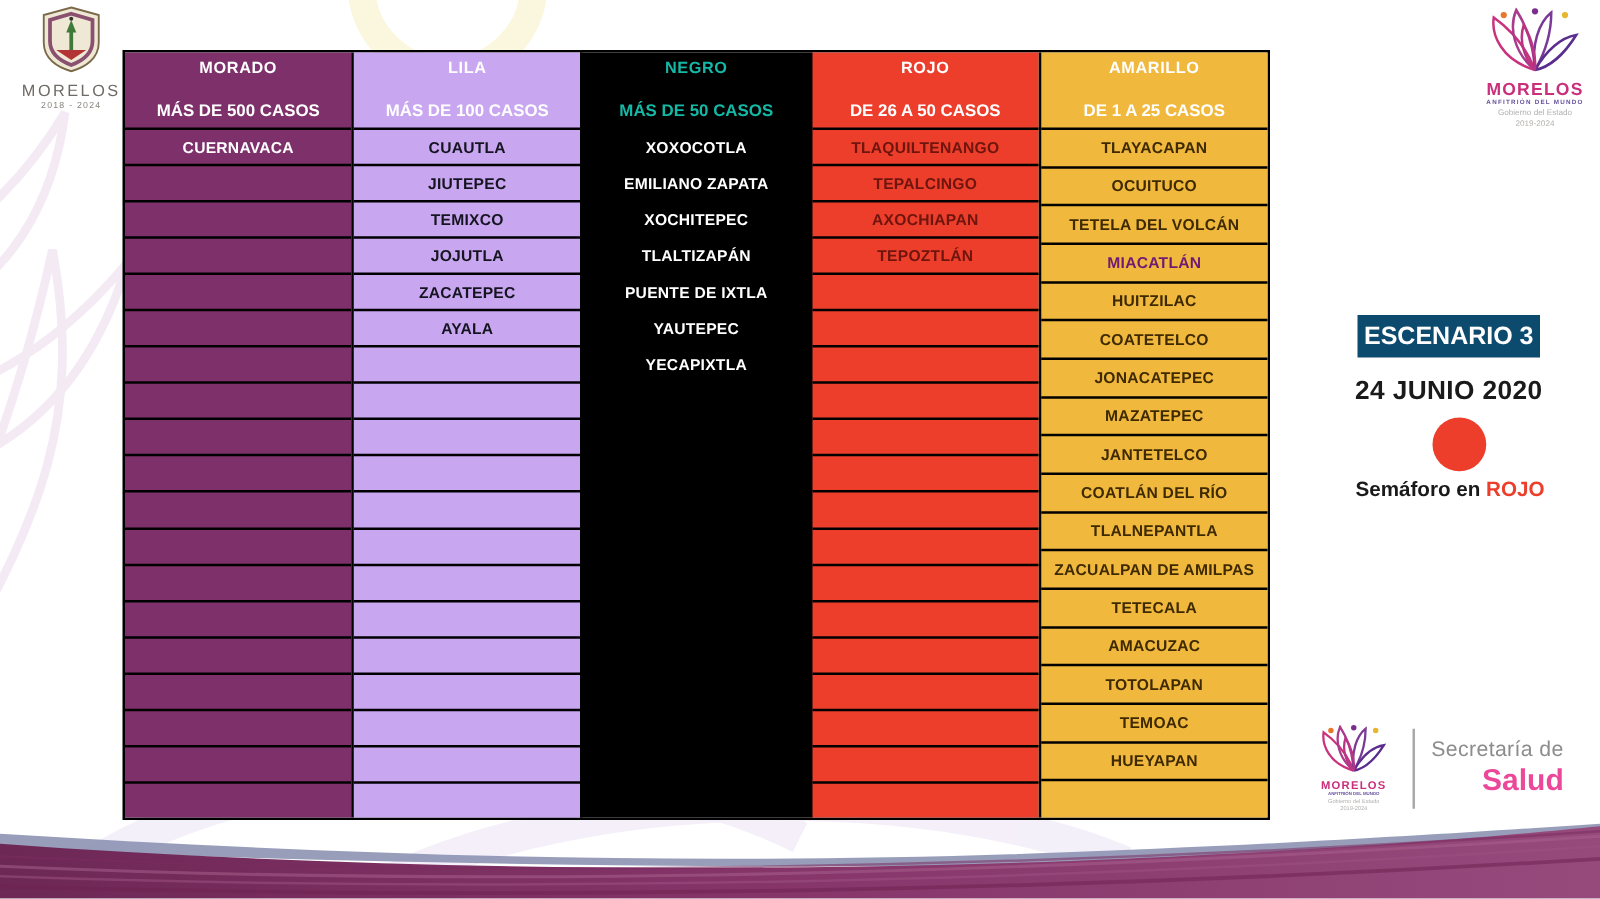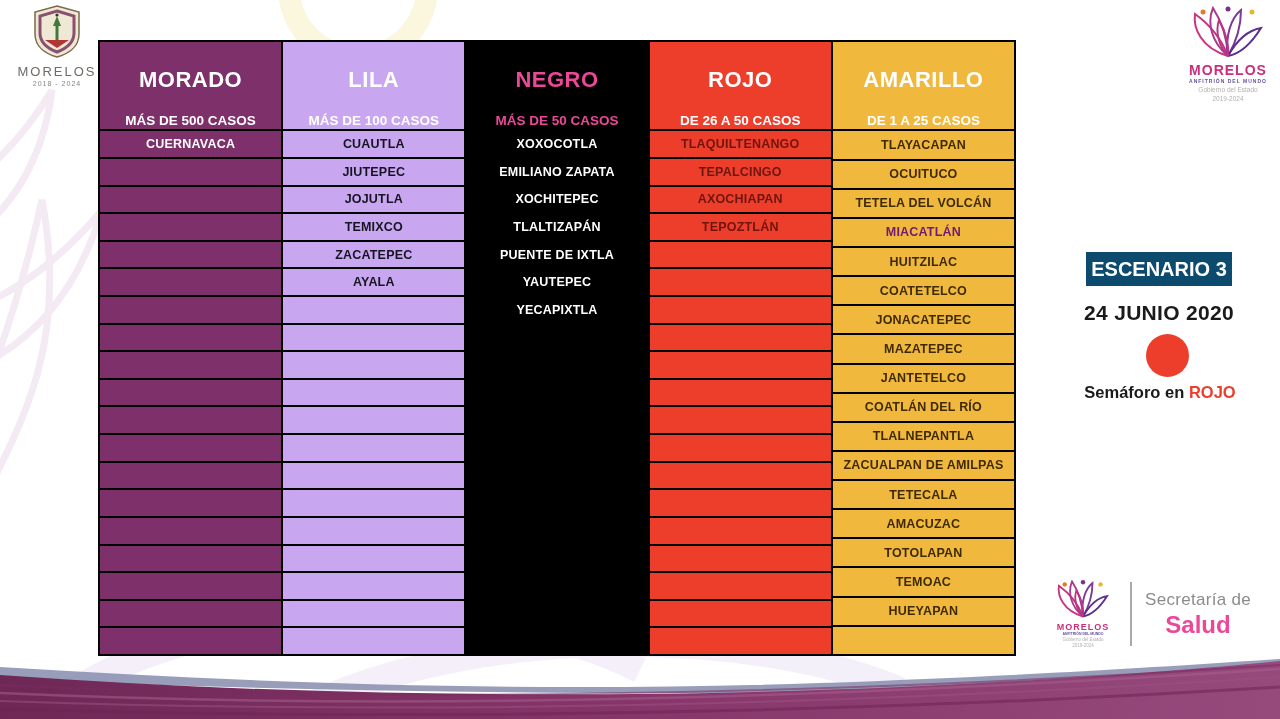--- a/index.html
+++ b/index.html
@@ -28,21 +28,21 @@
   .logo-flower-top .flower-tagline { font-size:5px; letter-spacing:1px; }
   .logo-flower-top .flower-gov { font-size:6.5px; margin-top:2px; }
 
   
   .case-table { position:absolute; left:98px; top:40px; width:918px; height:616px;
                 display:flex; border:2px solid #000; z-index:2; }
   .col { flex:1 1 0; display:flex; flex-direction:column; border-left:2px solid #000; min-width:0; }
   .col:first-child { border-left:none; }
   .col-header { flex:0 0 60px; display:flex; flex-direction:column; justify-content:center;
                 align-items:center; line-height:1.25; }
-  .col-title { font-size:22px; font-weight:bold; letter-spacing:0.5px;margin-top:24px; }
+  .col-title { font-size:13px; font-weight:bold; letter-spacing:0.5px; }
   .col-sub { font-size:13.5px; font-weight:bold;margin-top:19px; }
   .cell { flex:1 1 0; display:flex; align-items:center; justify-content:center;
           font-size:12.5px; font-weight:600; border-top:2px solid #000;
           white-space:nowrap; overflow:hidden; letter-spacing:0.2px; }
 
   
   .scenario-badge { position:absolute; left:1086px; top:252px; width:146px; height:34px;
                     display:flex; align-items:center; justify-content:center;
                     color:#fff; font-size:20px; font-weight:bold; z-index:2; }
   .panel-date { position:absolute; left:1072px; top:301px; width:174px; text-align:center;
@@ -52,21 +52,21 @@
   .semaforo-line { position:absolute; left:1056px; top:383px; width:208px; text-align:center;
                    font-size:16.5px; font-weight:bold; color:#1a1a1a; z-index:2; }
 
   
   .footer-right { position:absolute; left:1046px; top:580px; display:flex; align-items:center; z-index:2; }
   .logo-flower-footer { width:74px; text-align:center; }
   .logo-flower-footer .flower-brand { font-size:9px; }
   .logo-flower-footer .flower-tagline { font-size:3.5px; }
   .logo-flower-footer .flower-gov { font-size:4.5px; margin-top:1px; }
   .footer-divider { width:2px; height:64px; background:#a9a9a9; margin:0 13px 0 10px; }
-  .org-name { text-align:center; color:#8c8c8c; }
+  .org-name { text-align:right; color:#8c8c8c; }
   .org-line1 { font-size:17px; letter-spacing:0.3px; }
   .org-line2 { font-size:24px; font-weight:bold; color:#ec4899; margin-top:1px; }
 
   
   .ribbon { position:absolute; left:0; bottom:0; width:1280px; height:66px; z-index:3; }
 </style>
 </head>
 <body>
 
 <div class="wm wm-arc"></div>
@@ -142,40 +142,40 @@
       <div class="cell" style="color: rgb(255, 255, 255);"></div>
       <div class="cell" style="color: rgb(255, 255, 255);"></div>
     </div>
     <div class="col" style="background: rgb(201, 166, 240);">
       <div class="col-header" style="color: rgb(255, 255, 255);">
         <div class="col-title">LILA</div>
         <div class="col-sub">MÁS DE 100 CASOS</div>
       </div>
       <div class="cell" style="color: rgb(21, 21, 33);">CUAUTLA</div>
       <div class="cell" style="color: rgb(21, 21, 33);">JIUTEPEC</div>
+      <div class="cell" style="color: rgb(21, 21, 33);">TEMIXCO</div>
       <div class="cell" style="color: rgb(21, 21, 33);">JOJUTLA</div>
-      <div class="cell" style="color: rgb(21, 21, 33);">TEMIXCO</div>
       <div class="cell" style="color: rgb(21, 21, 33);">ZACATEPEC</div>
       <div class="cell" style="color: rgb(21, 21, 33);">AYALA</div>
       <div class="cell" style="color: rgb(21, 21, 33);"></div>
       <div class="cell" style="color: rgb(21, 21, 33);"></div>
       <div class="cell" style="color: rgb(21, 21, 33);"></div>
       <div class="cell" style="color: rgb(21, 21, 33);"></div>
       <div class="cell" style="color: rgb(21, 21, 33);"></div>
       <div class="cell" style="color: rgb(21, 21, 33);"></div>
       <div class="cell" style="color: rgb(21, 21, 33);"></div>
       <div class="cell" style="color: rgb(21, 21, 33);"></div>
       <div class="cell" style="color: rgb(21, 21, 33);"></div>
       <div class="cell" style="color: rgb(21, 21, 33);"></div>
       <div class="cell" style="color: rgb(21, 21, 33);"></div>
       <div class="cell" style="color: rgb(21, 21, 33);"></div>
       <div class="cell" style="color: rgb(21, 21, 33);"></div>
     </div>
     <div class="col" style="background: rgb(0, 0, 0);">
-      <div class="col-header" style="color: #ec4899;">
+      <div class="col-header" style="color: #14b8a6;">
         <div class="col-title">NEGRO</div>
         <div class="col-sub">MÁS DE 50 CASOS</div>
       </div>
       <div class="cell" style="color: rgb(255, 255, 255);">XOXOCOTLA</div>
       <div class="cell" style="color: rgb(255, 255, 255);">EMILIANO ZAPATA</div>
       <div class="cell" style="color: rgb(255, 255, 255);">XOCHITEPEC</div>
       <div class="cell" style="color: rgb(255, 255, 255);">TLALTIZAPÁN</div>
       <div class="cell" style="color: rgb(255, 255, 255);">PUENTE DE IXTLA</div>
       <div class="cell" style="color: rgb(255, 255, 255);">YAUTEPEC</div>
       <div class="cell" style="color: rgb(255, 255, 255);">YECAPIXTLA</div>

